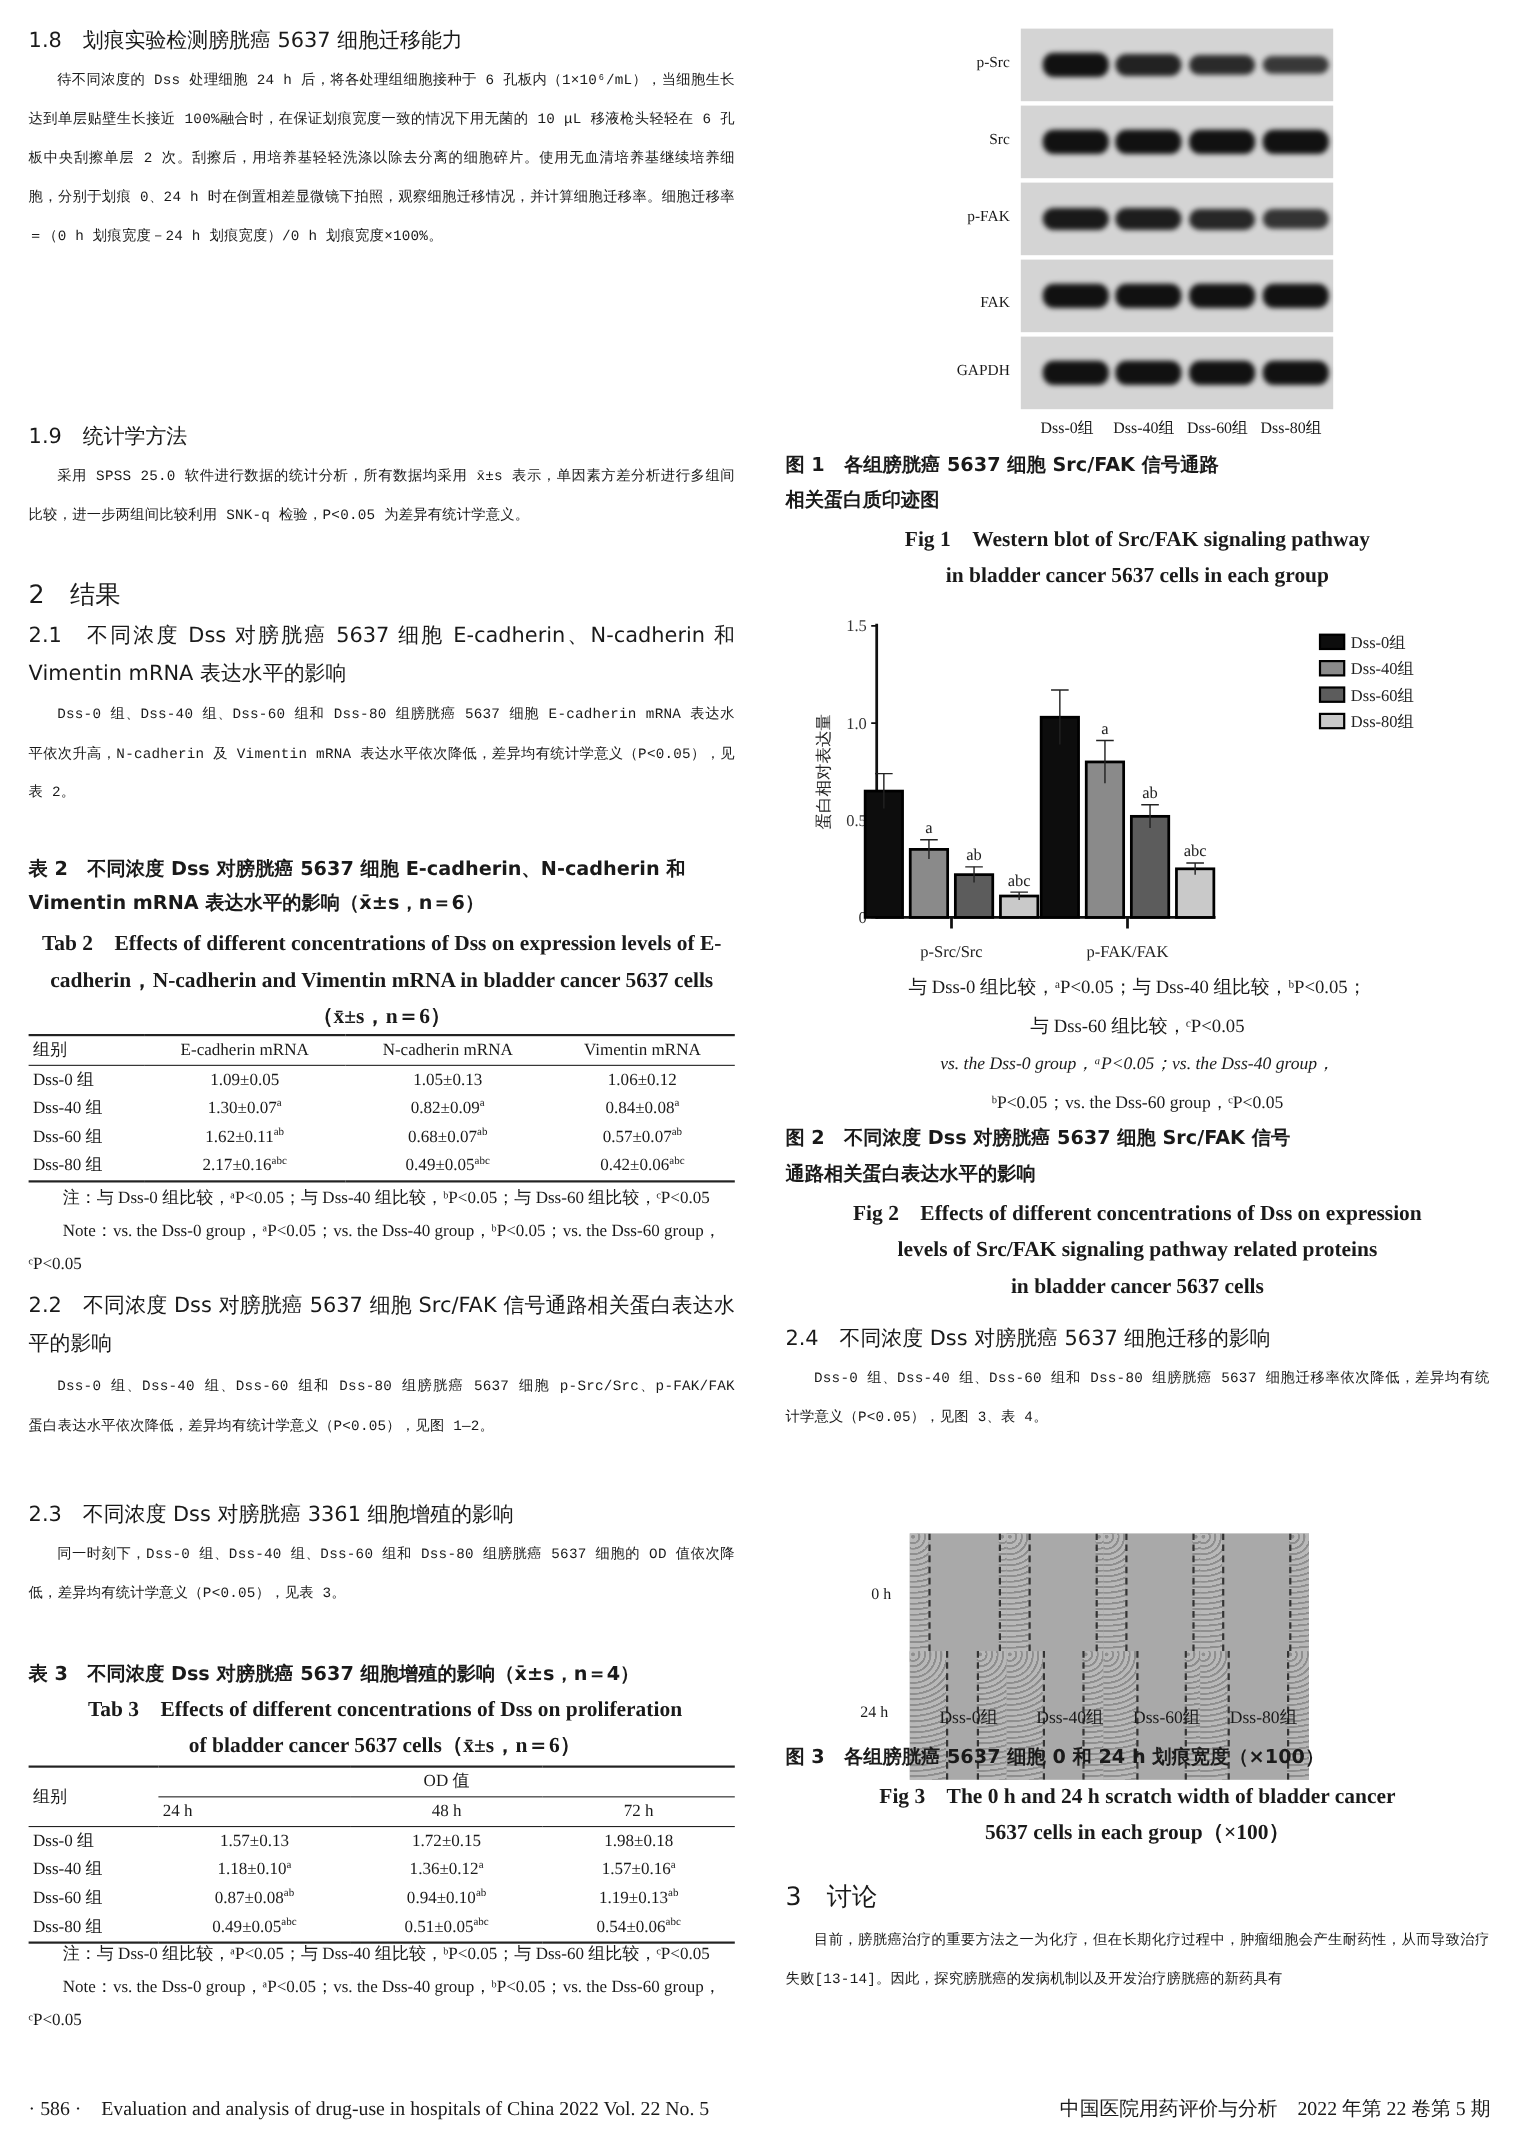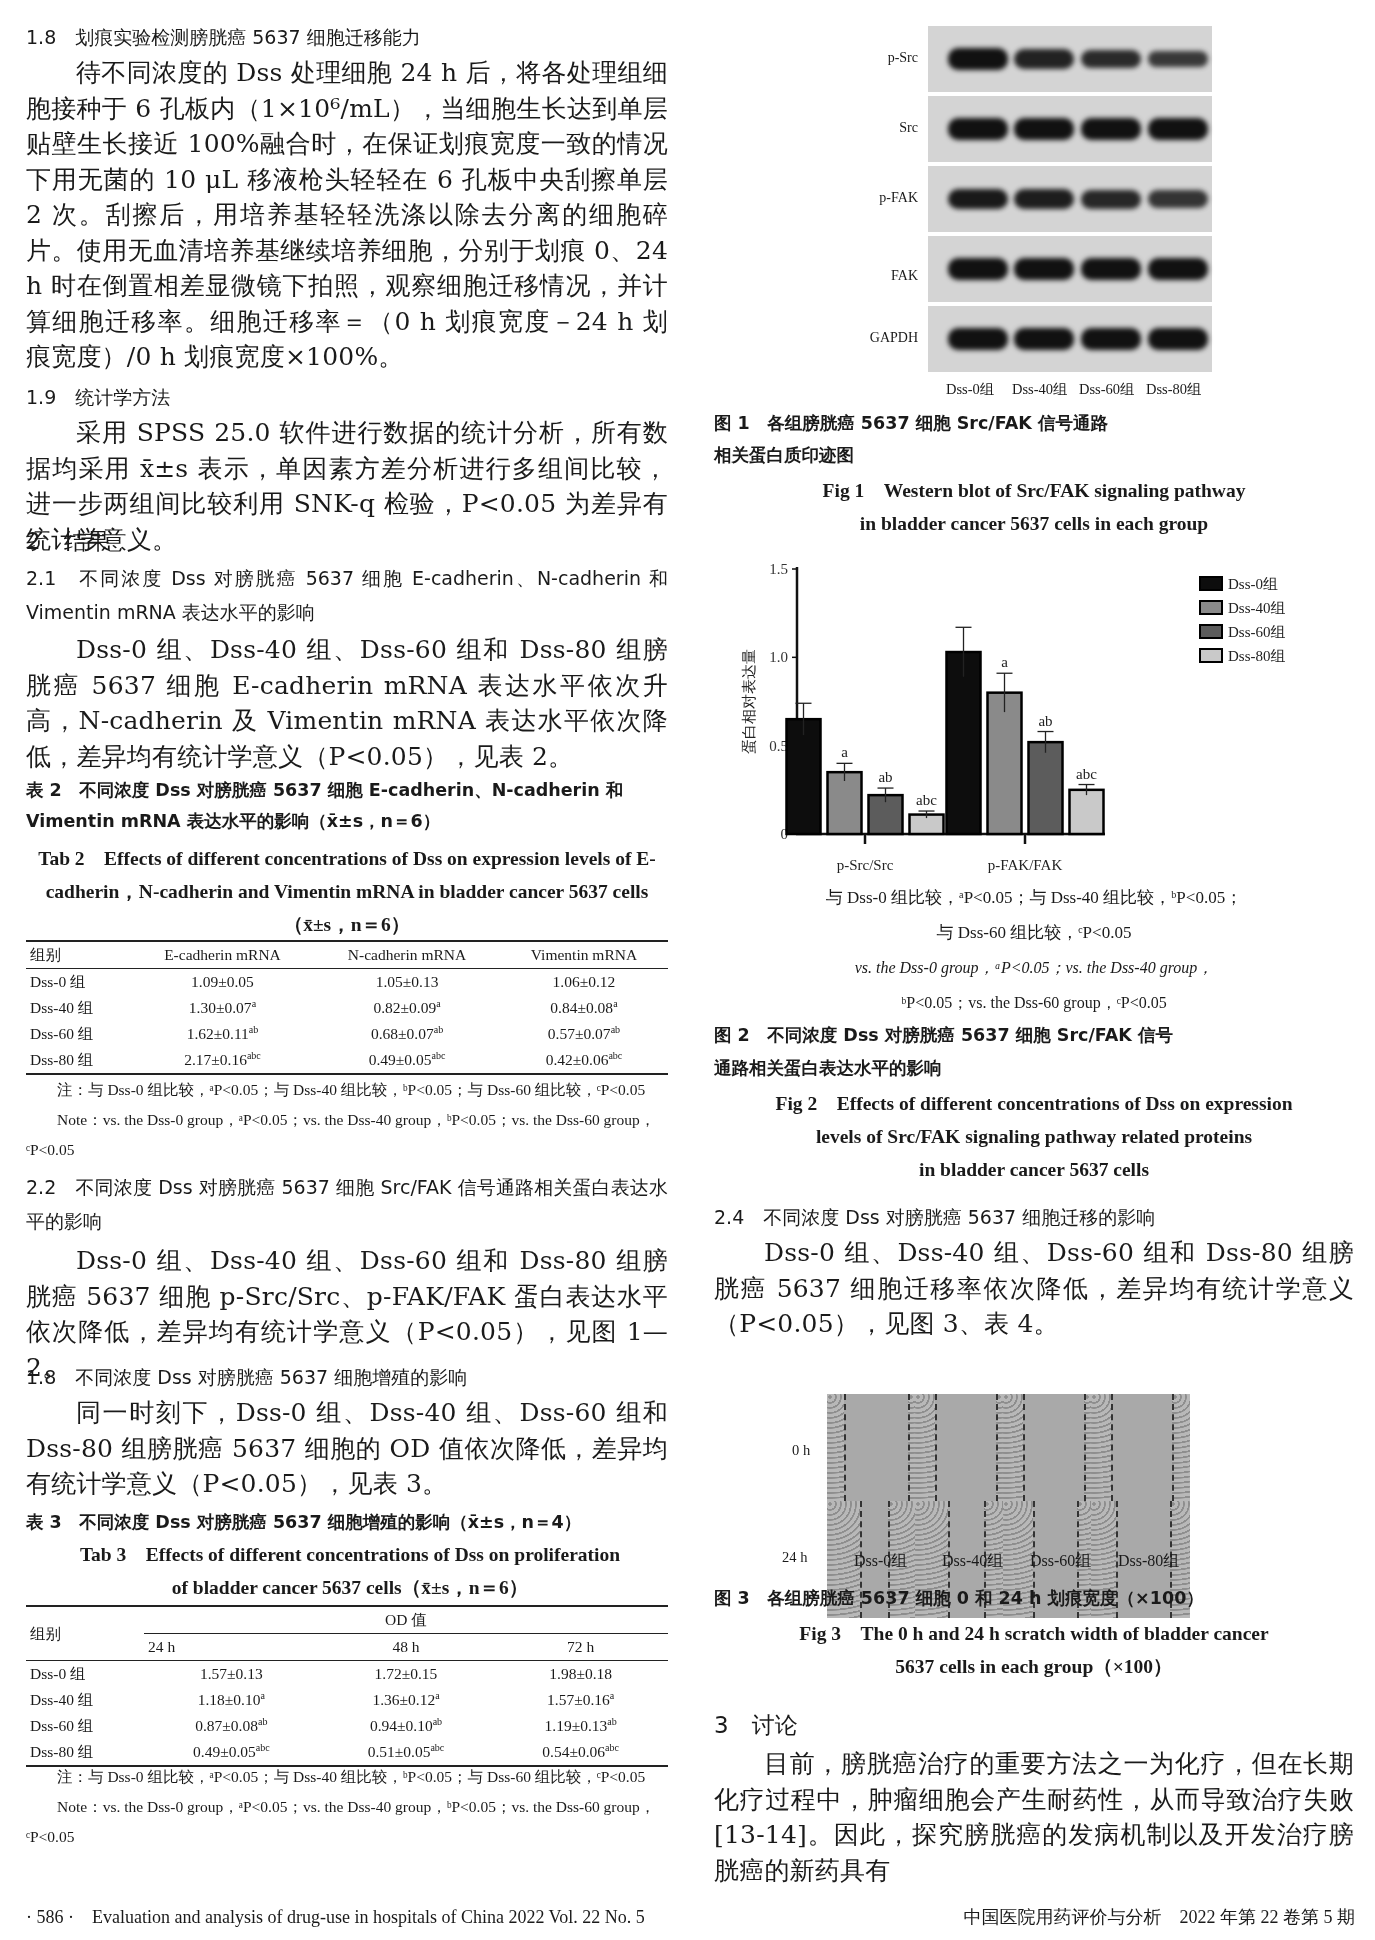--- a/index.html
+++ b/index.html
@@ -1,21 +1,21 @@
 <!DOCTYPE html>
 <html><head>
 <meta charset="utf-8">
 <style>
   html,body{margin:0;padding:0;background:#fff;}
   body{width:1375px;height:1940px;position:relative;overflow:hidden;
        font-family:"DejaVu Serif","Liberation Serif",serif;color:#1a1a1a;}
   .abs{position:absolute;}
   .h{font-family:"DejaVu Sans","Liberation Sans",sans-serif;font-weight:normal;font-size:19px;line-height:34px;white-space:nowrap;}
   .h1{font-size:23px;line-height:38px;}
-  .p{font-size:25px;line-height:35.5px;text-align:justify;text-indent:2em;letter-spacing:0.2px;}
+  .p{font-size:13px;line-height:35.5px;text-align:justify;text-indent:2em;letter-spacing:0.2px;font-family:Liberation Mono, monospace;}
   .cap{font-family:"DejaVu Sans","Liberation Sans",sans-serif;font-weight:bold;font-size:17.5px;line-height:31px;text-align:left;}
   .capen{font-family:"Liberation Serif","DejaVu Serif",serif;font-weight:bold;font-size:19.5px;line-height:33px;text-align:center;}
   .note{font-family:"Liberation Serif","DejaVu Serif",serif;font-size:15.5px;line-height:30px;}
   .notec{text-align:center;font-family:"Liberation Serif","DejaVu Serif",serif;font-size:17px;line-height:35px;}
   table.t{border-collapse:collapse;width:100%;font-family:"Liberation Serif","DejaVu Serif",serif;font-size:15.5px;}
   table.t td,table.t th{padding:2px 4px;font-weight:normal;line-height:22px;}
   table.t thead tr:first-child th{border-top:2.5px solid #222;}
   table.t thead tr:last-child th{border-bottom:1.2px solid #222;}
   table.t tbody tr:last-child td{border-bottom:2.5px solid #222;}
   table.t td:not(:first-child),table.t th:not(:first-child){text-align:center;}
@@ -82,21 +82,21 @@
       </tbody>
   </table>
 </div>
 <div class="abs note" style="left:26px;top:1075px;width:642px;">
   <div style="text-indent:2em;">注：与 Dss-0 组比较，ᵃP&lt;0.05；与 Dss-40 组比较，ᵇP&lt;0.05；与 Dss-60 组比较，ᶜP&lt;0.05</div>
   <div style="text-indent:2em;">Note：vs. the Dss-0 group，ᵃP&lt;0.05；vs. the Dss-40 group，ᵇP&lt;0.05；vs. the Dss-60 group，ᶜP&lt;0.05</div>
 </div>
 
 <div class="abs h" style="left:26px;top:1170px;width:642px;white-space:normal;text-align:justify;">2.2　不同浓度 Dss 对膀胱癌 5637 细胞 Src/FAK 信号通路相关蛋白表达水平的影响</div>
 <div class="abs p" style="left:26px;top:1243px;width:642px;">Dss-0 组、Dss-40 组、Dss-60 组和 Dss-80 组膀胱癌 5637 细胞 p-Src/Src、p-FAK/FAK 蛋白表达水平依次降低，差异均有统计学意义（P&lt;0.05），见图 1—2。</div>
-<div class="abs h" style="left:26px;top:1360px;">1.8　不同浓度 Dss 对膀胱癌 5637 细胞增殖的影响</div>
+<div class="abs h" style="left:26px;top:1360px;">2.3　不同浓度 Dss 对膀胱癌 3361 细胞增殖的影响</div>
 <div class="abs p" style="left:26px;top:1395px;width:642px;">同一时刻下，Dss-0 组、Dss-40 组、Dss-60 组和 Dss-80 组膀胱癌 5637 细胞的 OD 值依次降低，差异均有统计学意义（P&lt;0.05），见表 3。</div>
 <div class="abs cap" style="left:26px;top:1507px;width:642px;">表 3　不同浓度 Dss 对膀胱癌 5637 细胞增殖的影响（x̄±s，n＝4）</div>
 <div class="abs capen" style="left:70px;top:1538px;width:560px;">Tab 3　Effects of different concentrations of Dss on proliferation of bladder cancer 5637 cells（x̄±s，n＝6）</div>
 <div class="abs" style="left:26px;top:1605px;width:642px;">
   <table class="t" id="table3">
     <thead>
       <tr>
         <th rowspan="2" style="border-bottom:1.2px solid #222;vertical-align:middle;width:110px;">组别</th>
         <th colspan="3" style="border-bottom:1.2px solid #222;margin-top:12px;">OD 值</th>
       </tr>

